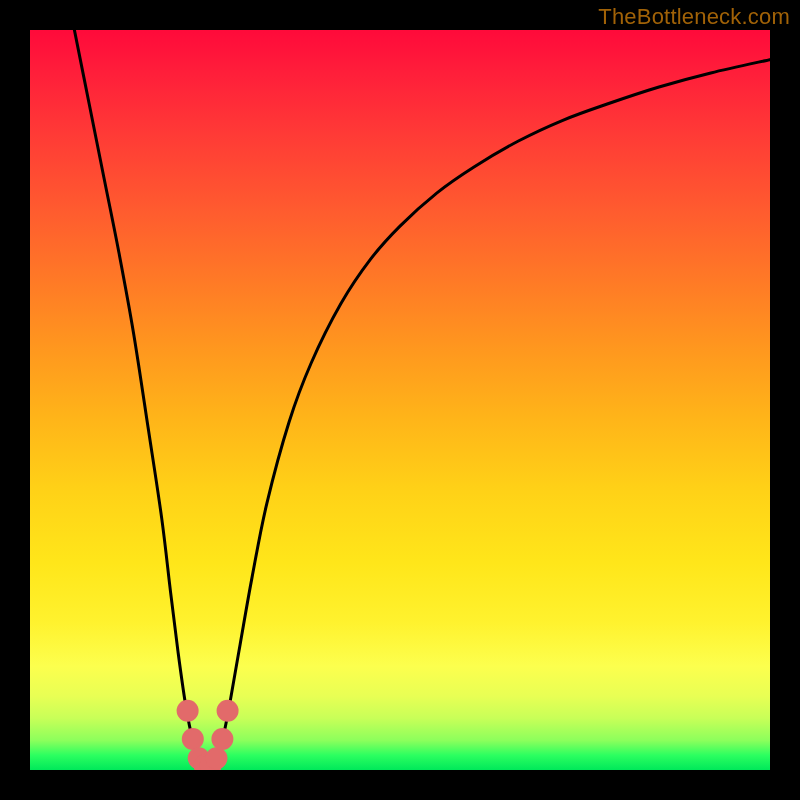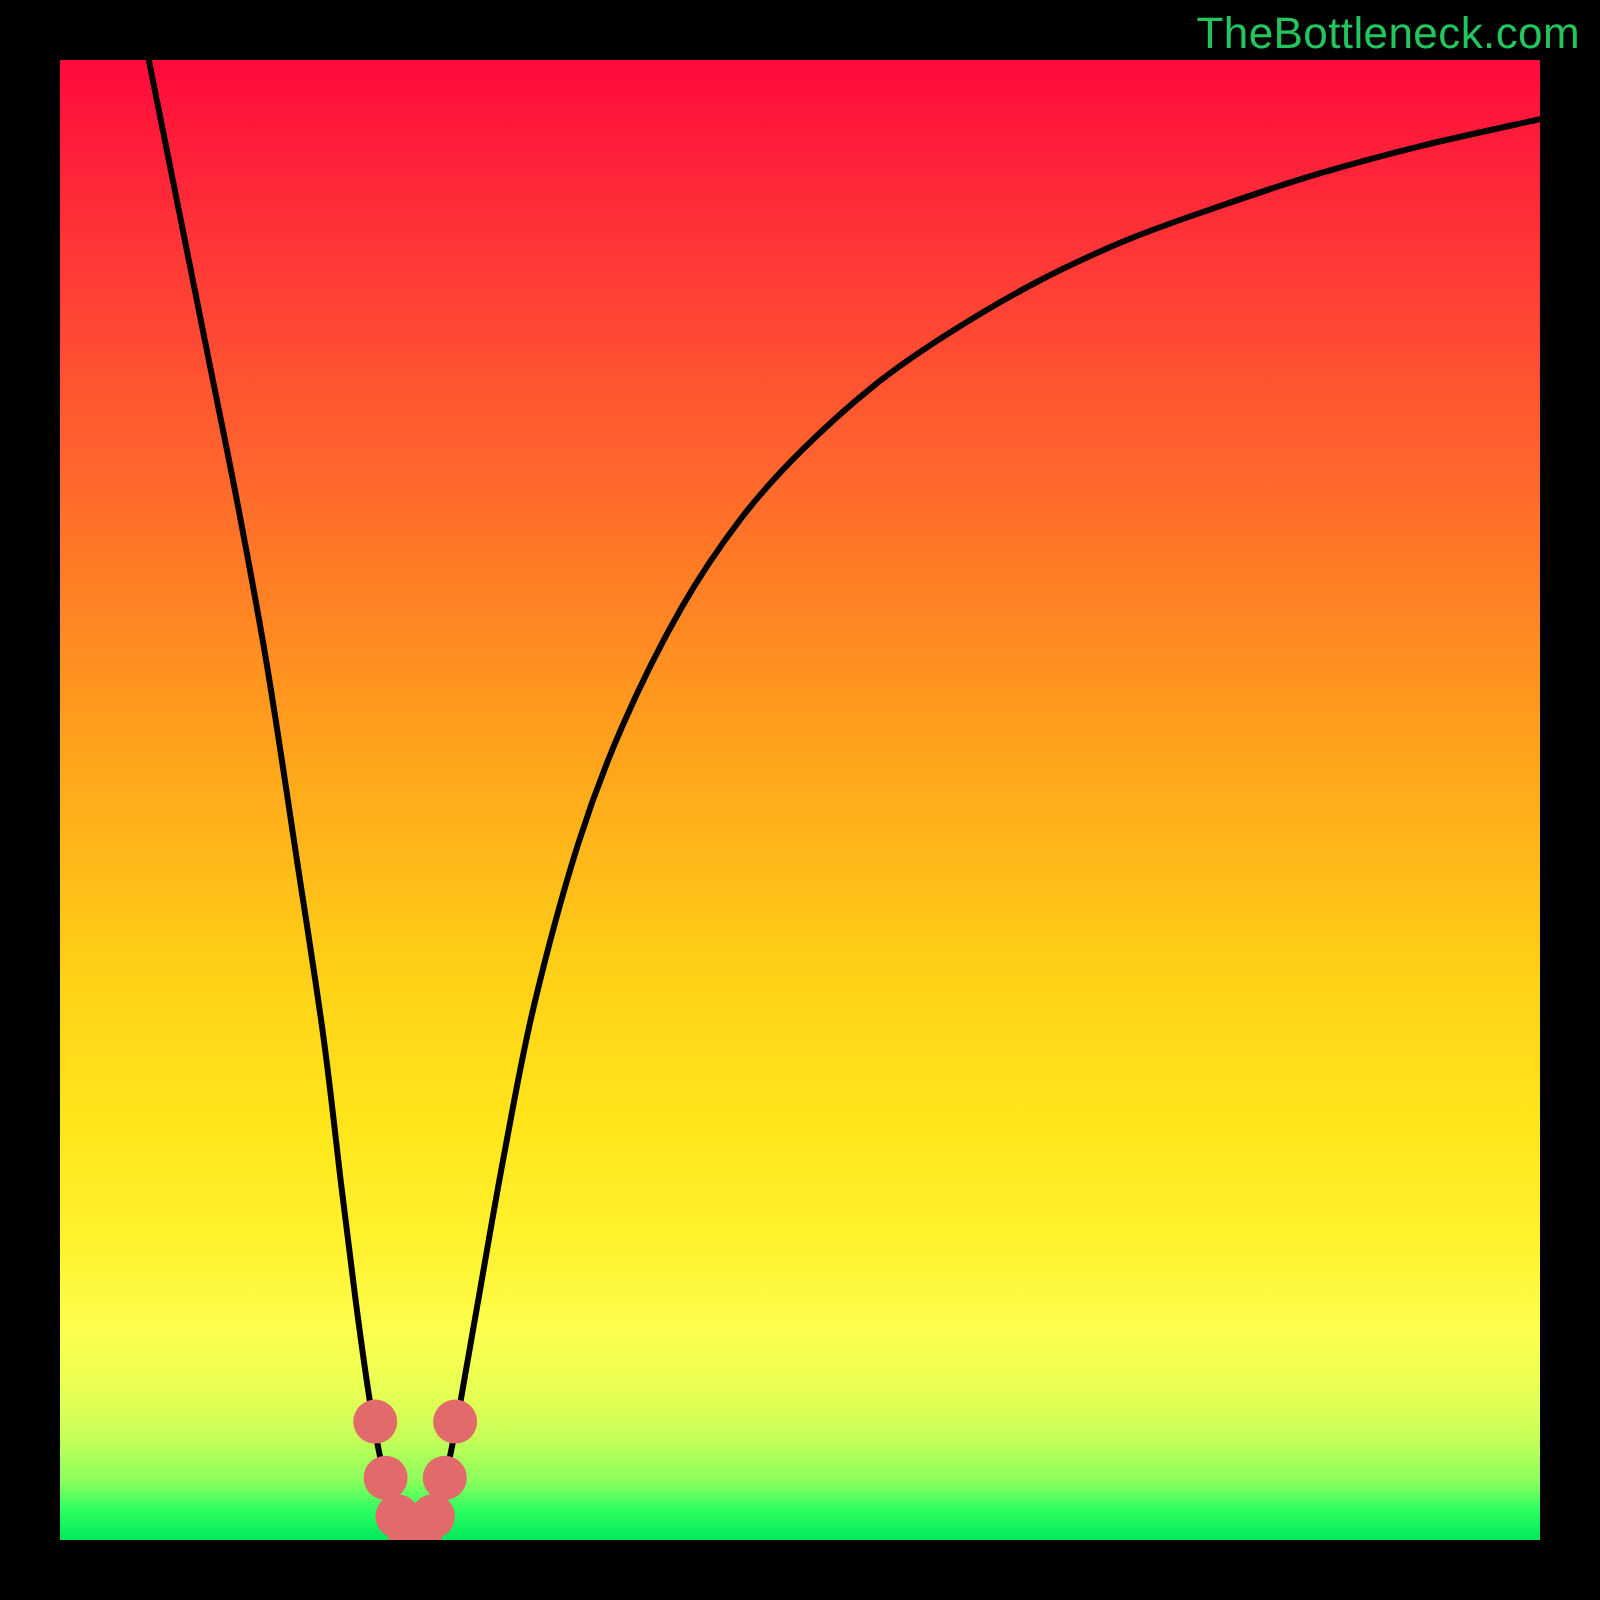--- a/index.html
+++ b/index.html
@@ -46,21 +46,21 @@
       #c8ff58 93%,
       #8cff5c 96%,
       #2cff60 98%,
       #00e85a 100%
     );
   }
   .watermark {
     position: absolute;
     top: 4px;
     right: 10px;
-    color: #22c55e;
+    color: #a16207;
     font-size: 22px;
     letter-spacing: 0.2px;
   }
   svg.curve {
     position: absolute;
     left: 0; top: 0;
     width: 740px;
     height: 740px;
   }
 </style>

